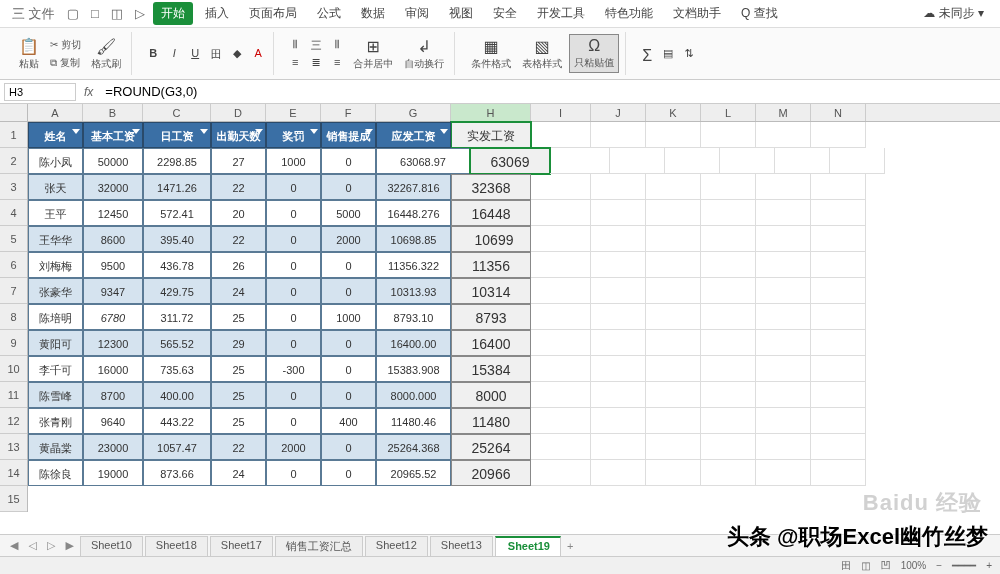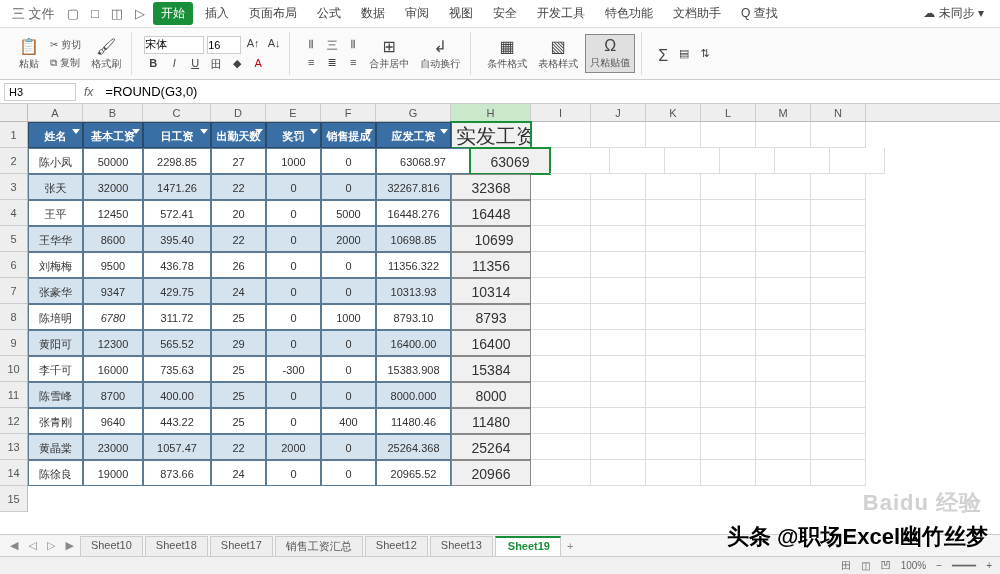--- a/index.html
+++ b/index.html
@@ -43,21 +43,21 @@
 .cells { position: absolute; top: 18px; left: 28px; right: 0; }
 .row { display: flex; height: 26px; }
 .cell { border-right: 1px solid #ddd; border-bottom: 1px solid #ddd; font-size: 11px; line-height: 26px; padding: 0 4px; overflow: hidden; white-space: nowrap; text-align: center; }
 .title-cell { font-size: 20px; font-weight: bold; text-align: center; border: 2px solid #444; border-bottom: 1px solid #444; }
 .thead { background: #3a6fa5; color: #fff; font-weight: bold; border: 1px solid #2a4a6a; position: relative; }
 .thead .filter-icon { position:absolute; right:2px; top:6px; width:0; height:0; border-left:4px solid transparent; border-right:4px solid transparent; border-top:5px solid #fff; }
 .data-cell { border: 1px solid #5a7a95; }
 .data-cell.alt { background: #d5e3ef; }
 .data-cell.name { text-align: center; }
 .h-col { background: #f0f0f0; border: 1px solid #888; font-size: 14px; font-weight: 500; color: #333; }
-.h-col.header-row { font-size: 20px; }
+.h-col.header-row { font-size: 12px; }
 .sel-outline { outline: 2px solid #1a8f3a; outline-offset: -1px; }
 
 
 .sheet-bar { position: absolute; bottom: 18px; left: 0; right: 0; height: 22px; display: flex; align-items: center; border-top: 1px solid #ccc; background: #f5f5f5; padding: 0 6px; gap: 2px; font-size: 11px; }
 .sheet-tab { padding: 2px 10px; border: 1px solid #ccc; border-bottom: none; background: #eee; color: #555; }
 .sheet-tab.active { background: #fff; color: #1a8f3a; font-weight: bold; border-top: 2px solid #1a8f3a; padding-left: 12px; }
 .nav-arrow { color: #888; padding: 0 4px; }
 
 
 .status-bar { position: absolute; bottom: 0; left: 0; right: 0; height: 18px; background: #f0f0f0; border-top: 1px solid #ccc; display: flex; align-items: center; justify-content: flex-end; padding: 0 8px; font-size: 10px; color: #666; gap: 10px; }
@@ -102,26 +102,20 @@
       <span class="ribbon-small">⧉ 复制</span>
     </div>
     <div class="ribbon-btn">
         <span class="glyph">🖌</span>
         <span>格式刷</span>
       </div>
   </div>
   <div class="ribbon-group">
     <div class="ribbon-stack">
       <div class="fmt-row">
-        <input class="font-select" value="宋体" style="">
-        <input class="size-select" value="16" style="">
-        <span class="fmt-btn">A↑</span>
-        <span class="fmt-btn">A↓</span>
-      </div>
-      <div class="fmt-row">
         <span class="fmt-btn" style="font-weight:bold">B</span>
         <span class="fmt-btn" style="font-style:italic">I</span>
         <span class="fmt-btn" style="text-decoration:underline">U</span>
         <span class="fmt-btn">田</span>
         <span class="fmt-btn">◆</span>
         <span class="fmt-btn" style="color:#c00">A</span>
       </div>
     </div>
   </div>
   <div class="ribbon-group">

